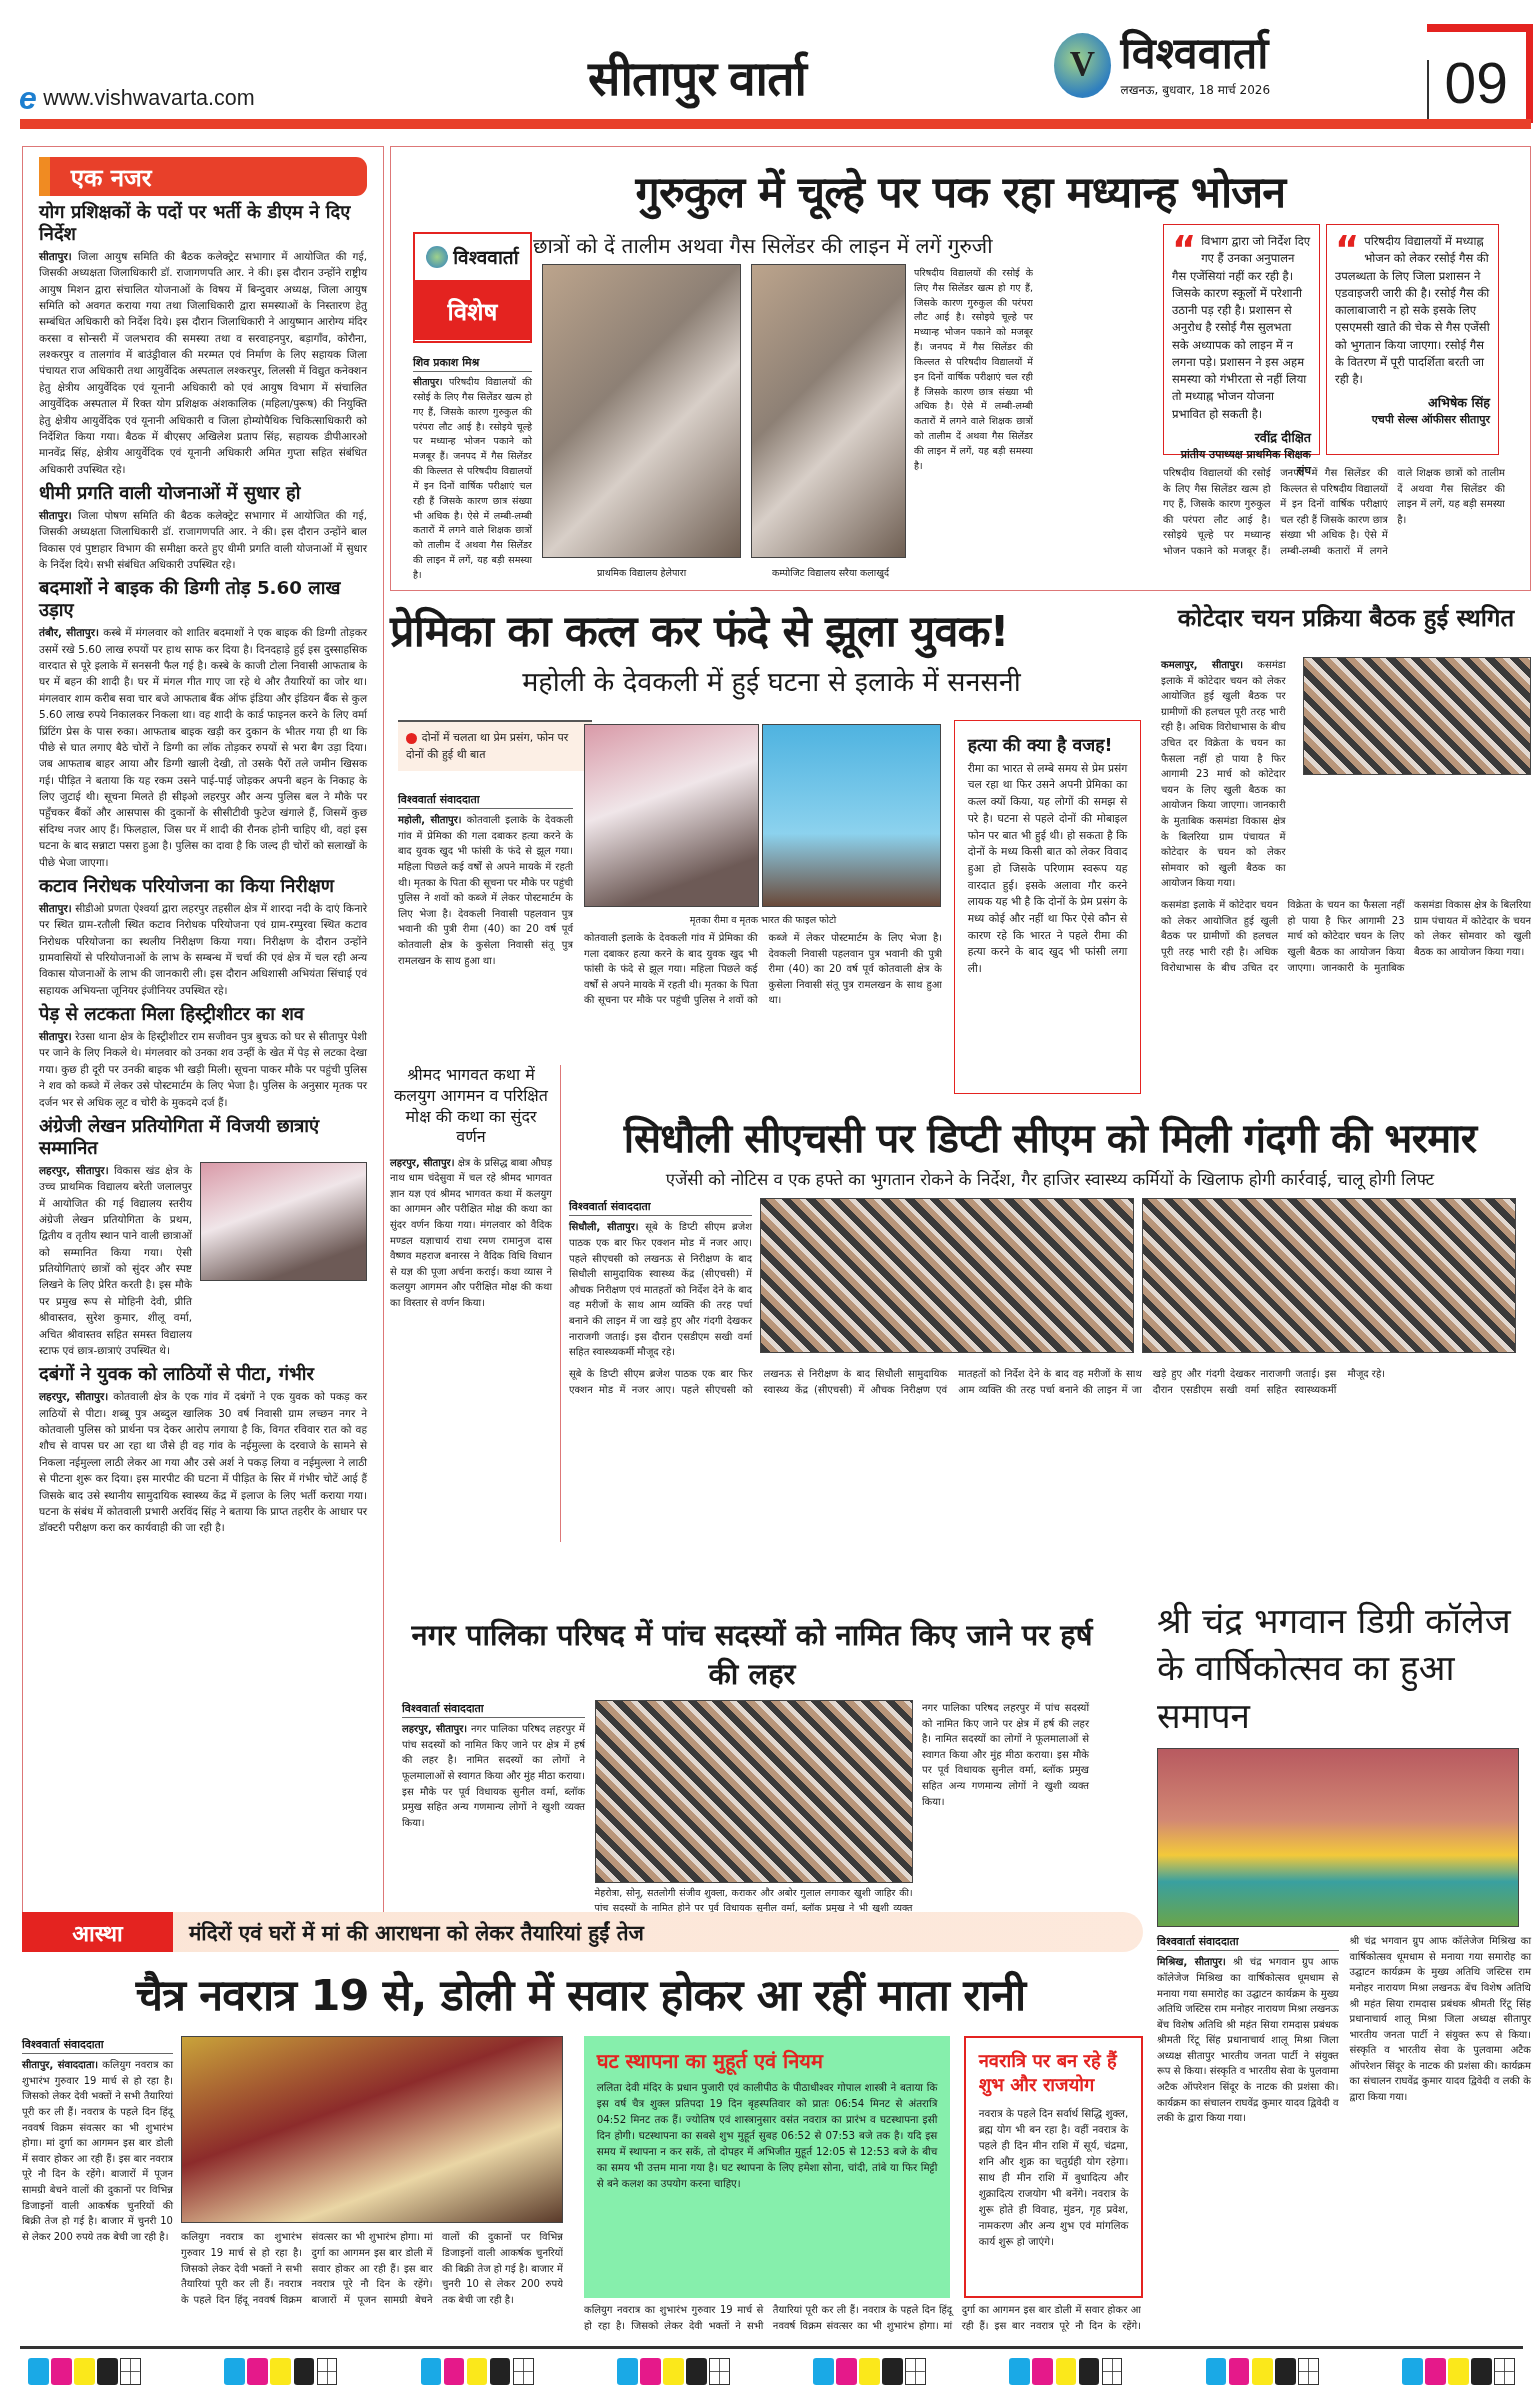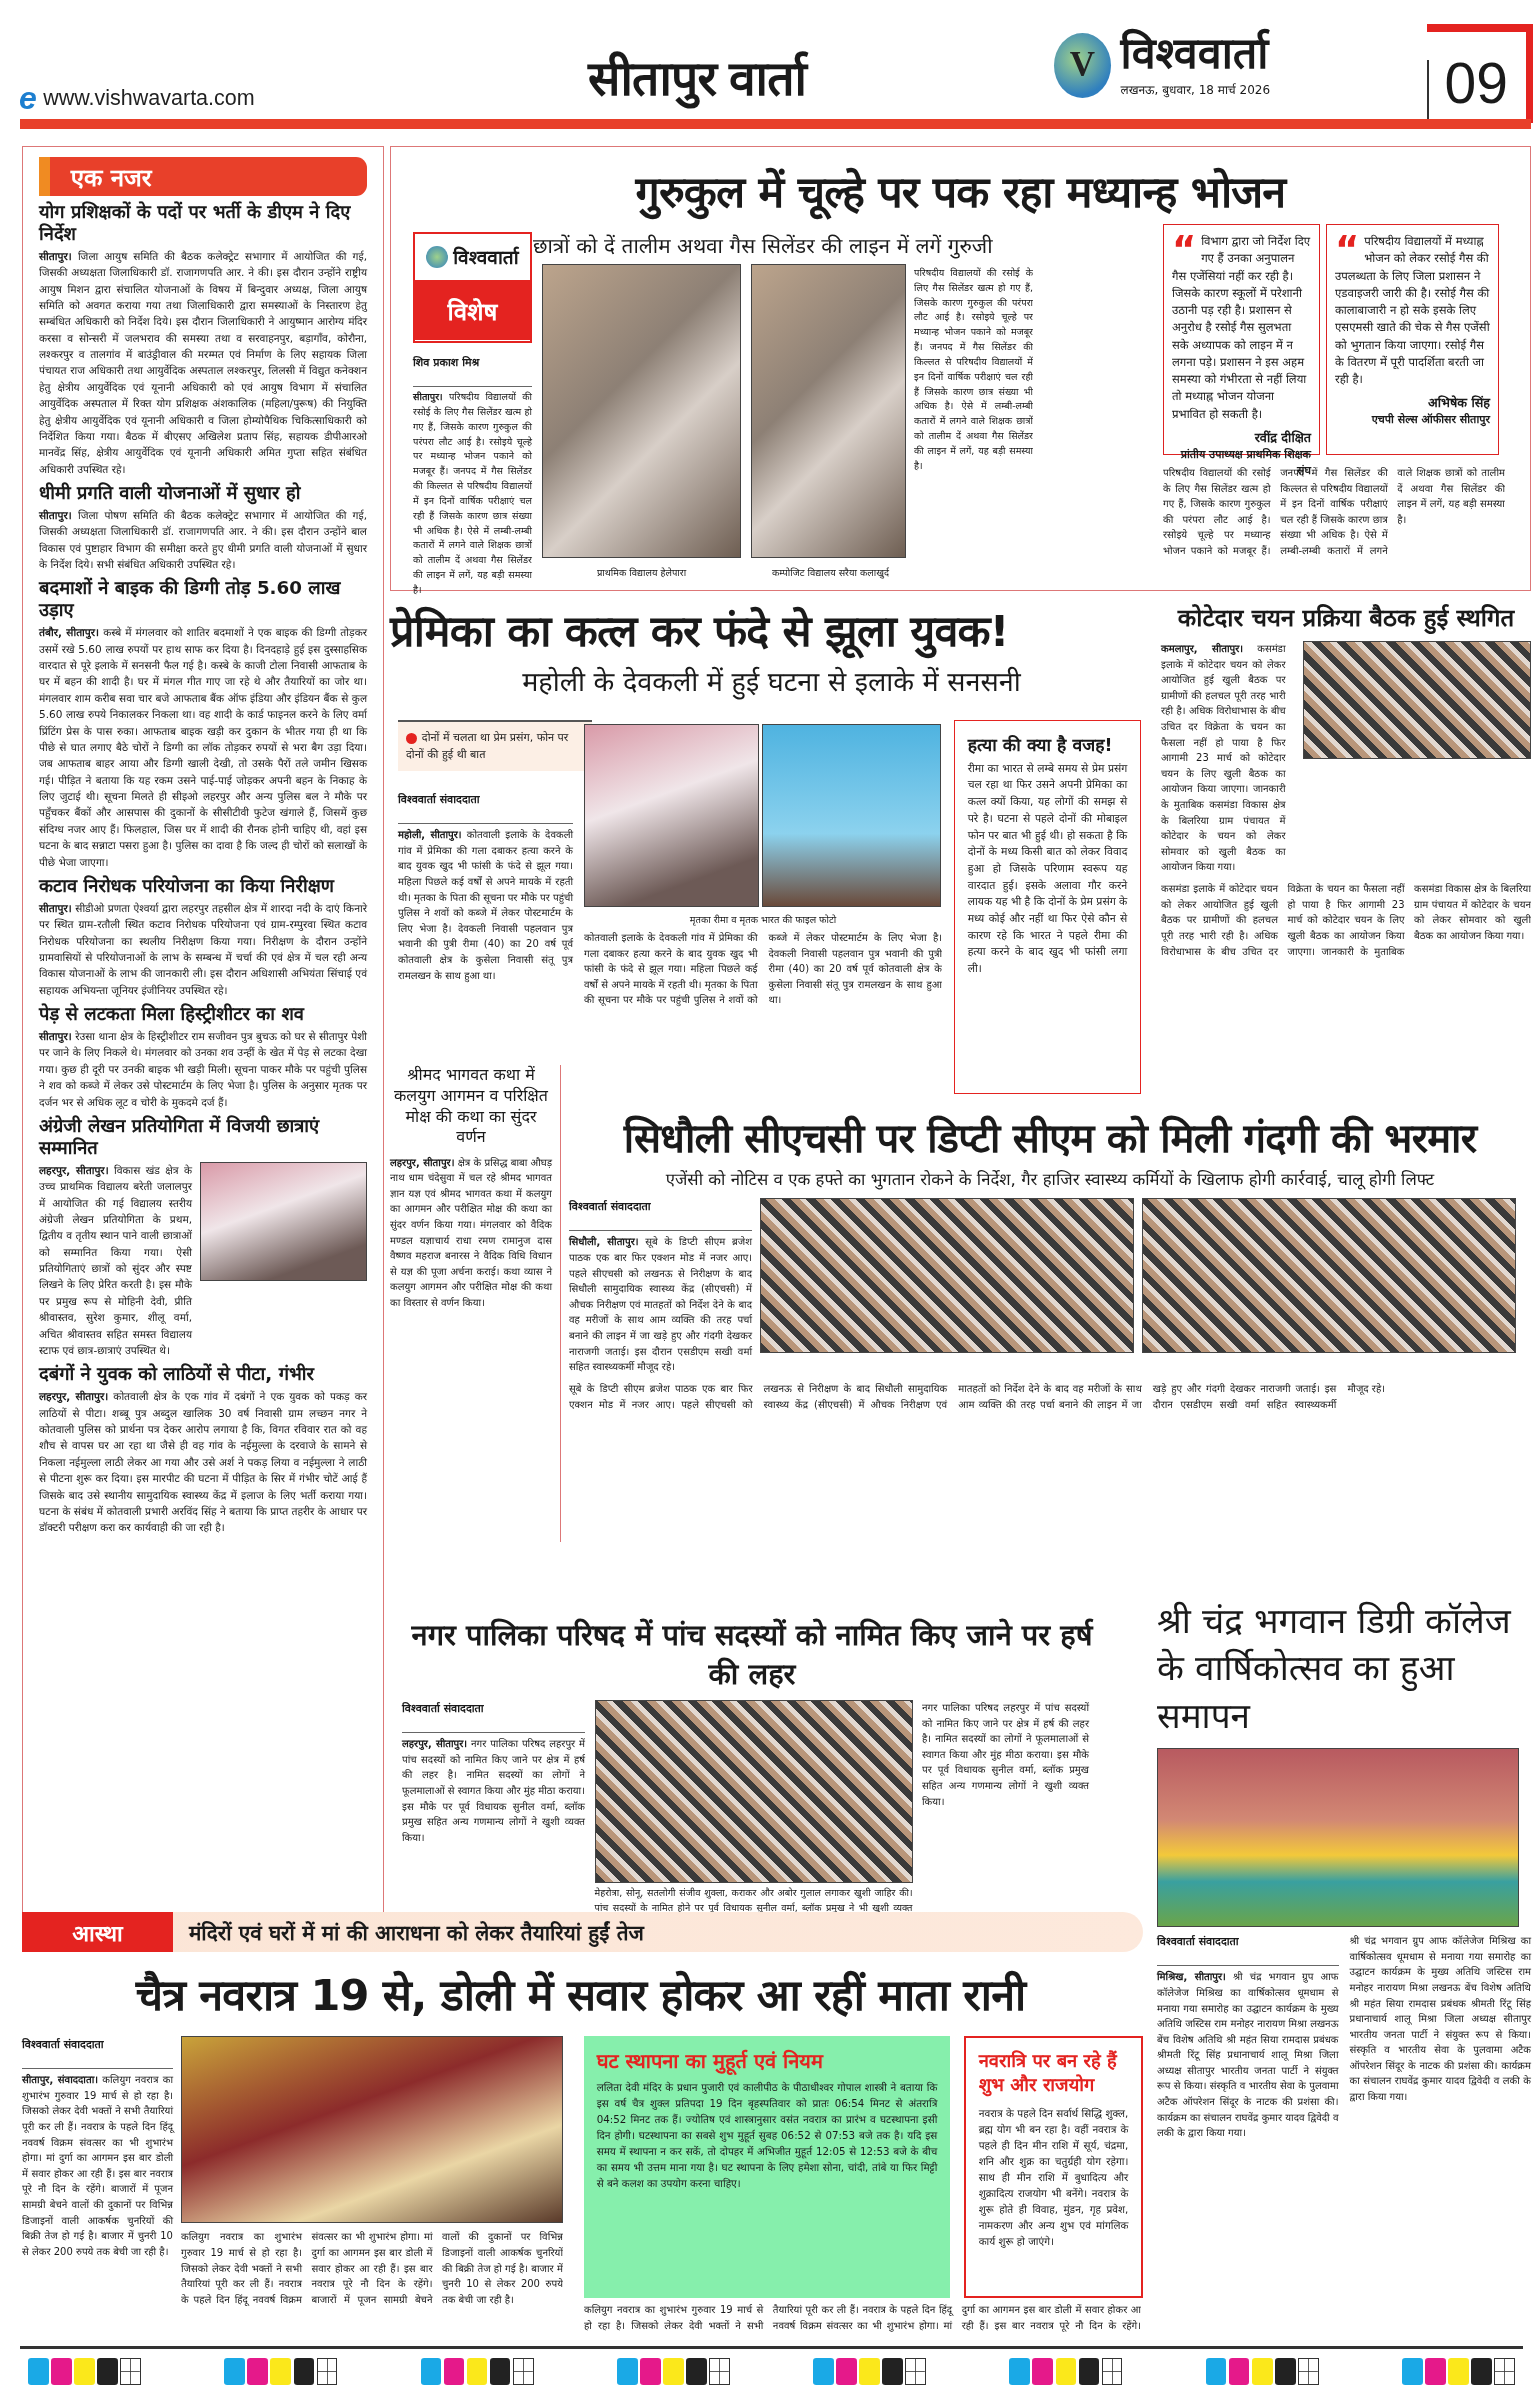--- a/index.html
+++ b/index.html
@@ -35,21 +35,21 @@
 .photo.temple{background:linear-gradient(160deg,#c9a33a,#8c2b2b 40%,#ead6a5 70%,#5a3a2a)}
 .cap{font-size:9.5px;text-align:center;margin-top:3.2px}
 .quote{border:1.6px solid #d22;padding:8px;font-size:11.5px;line-height:1.5}
 .quote .q{color:#e42320;font-size:37px;font-weight:bold;line-height:0.6;float:left;margin-right:4.8px;margin-top:6.4px}
 .quote .who{text-align:right;font-weight:bold;margin-top:4.8px;font-size:12.7px}
 .quote .role{text-align:right;font-weight:bold;font-size:11px}
 .h-big{font-size:40px;font-weight:bold;letter-spacing:-0.8px}
 .h-sub{font-size:27px}
 .bullet{background:#fcefe5;border-top:2.4px solid #555;padding:8px;font-size:11px;line-height:1.5}
 .bullet .dot{display:inline-block;width:11px;height:11px;background:#e42320;border-radius:50%;margin-right:4.8px;vertical-align:middle}
-.byline{font-weight:bold;font-size:11px;border-bottom:0.8px solid #666;padding-bottom:17px;margin-bottom:3.2px}
+.byline{font-weight:bold;font-size:11px;border-bottom:0.8px solid #666;padding-bottom:2px;margin-bottom:3.2px}
 .colrule{border-left:1.6px solid #d77}
 .astha-bar{left:22px;top:1912px;width:1121px;height:40px;background:linear-gradient(90deg,#fbe5d6,#fde9dc);border-radius:0 20px 20px 0;display:flex;align-items:center}
 .astha-bar .tag{background:#e42320;color:#fff;font-size:22px;font-weight:bold;height:100%;width:151px;display:flex;align-items:center;justify-content:center}
 .astha-bar .t{font-size:20.7px;font-weight:bold;margin-left:16px}
 .box-peach{background:#86efac;padding:11px 12.7px}
 .box-red{border:2.4px solid #e42320;padding:11px 12.7px}
 .colorbar{left:20px;top:2346px;width:1503px;height:40px;display:flex;justify-content:space-between;padding:0 8px;border-top:3.2px solid #333}
 .swatch{display:flex;gap:2.4px;align-items:center;margin-top:8px}
 .swatch i{display:block;width:20.7px;height:27px;border-radius:3.2px}
 .swatch .reg{width:20.7px;height:27px;border:0.8px solid #333;background:linear-gradient(#333,#333) center/0.8px 100% no-repeat,linear-gradient(#333,#333) center/100% 0.8px no-repeat}
@@ -163,21 +163,21 @@
 <div class="abs photo" style="left:762px;top:724px;width:179px;height:183px;background:linear-gradient(#4fb3e0,#8cd2ee 60%,#6a4a3a)"></div>
 <div class="abs cap" style="left:584px;top:910px;width:358px">मृतका रीमा व मृतक भारत की फाइल फोटो</div>
 <div class="abs tx" style="left:584px;top:930px;width:358px;font-size:10px;column-count:2;column-gap:11px;height:167px;overflow:hidden">कोतवाली इलाके के देवकली गांव में प्रेमिका की गला दबाकर हत्या करने के बाद युवक खुद भी फांसी के फंदे से झूल गया। महिला पिछले कई वर्षों से अपने मायके में रहती थी। मृतका के पिता की सूचना पर मौके पर पहुंची पुलिस ने शवों को कब्जे में लेकर पोस्टमार्टम के लिए भेजा है। देवकली निवासी पहलवान पुत्र भवानी की पुत्री रीमा (40) का 20 वर्ष पूर्व कोतवाली क्षेत्र के कुसेला निवासी संतू पुत्र रामलखन के साथ हुआ था।</div>
 <div class="abs box-red" style="left:954px;top:720px;width:187px;height:374px;border-width:1.6px">
   <div style="font-size:17.5px;font-weight:bold;margin-bottom:4.8px">हत्या की क्या है वजह!</div>
   <div class="tx" style="font-size:10.7px">रीमा का भारत से लम्बे समय से प्रेम प्रसंग चल रहा था फिर उसने अपनी प्रेमिका का कत्ल क्यों किया, यह लोगों की समझ से परे है। घटना से पहले दोनों की मोबाइल फोन पर बात भी हुई थी। हो सकता है कि दोनों के मध्य किसी बात को लेकर विवाद हुआ हो जिसके परिणाम स्वरूप यह वारदात हुई। इसके अलावा गौर करने लायक यह भी है कि दोनों के प्रेम प्रसंग के मध्य कोई और नहीं था फिर ऐसे कौन से कारण रहे कि भारत ने पहले रीमा की हत्या करने के बाद खुद भी फांसी लगा ली।</div>
 </div>
 
 <div class="abs" style="left:1161px;top:600px;width:370px;height:501px">
   <div style="font-size:24px;font-weight:bold;text-align:center">कोटेदार चयन प्रक्रिया बैठक हुई स्थगित</div>
-  <div style="display:flex;gap:17px;margin-top:8px">
+  <div style="display:flex;gap:17px;margin-top:24px">
     <div class="tx" style="width:126px;font-size:10px"><b>कमलापुर, सीतापुर।</b> <span>कसमंडा इलाके में कोटेदार चयन को लेकर आयोजित हुई खुली बैठक पर ग्रामीणों की हलचल पूरी तरह भारी रही है। अधिक विरोधाभास के बीच उचित दर विक्रेता के चयन का फैसला नहीं हो पाया है फिर आगामी 23 मार्च को कोटेदार चयन के लिए खुली बैठक का आयोजन किया जाएगा। जानकारी के मुताबिक कसमंडा विकास क्षेत्र के बिलरिया ग्राम पंचायत में कोटेदार के चयन को लेकर सोमवार को खुली बैठक का आयोजन किया गया।</span></div>
     <div class="photo crowd" style="width:231px;height:118px"></div>
   </div>
   <div class="tx" style="font-size:10px;column-count:3;column-gap:9.5px;margin-top:6.4px;height:302px;overflow:hidden">कसमंडा इलाके में कोटेदार चयन को लेकर आयोजित हुई खुली बैठक पर ग्रामीणों की हलचल पूरी तरह भारी रही है। अधिक विरोधाभास के बीच उचित दर विक्रेता के चयन का फैसला नहीं हो पाया है फिर आगामी 23 मार्च को कोटेदार चयन के लिए खुली बैठक का आयोजन किया जाएगा। जानकारी के मुताबिक कसमंडा विकास क्षेत्र के बिलरिया ग्राम पंचायत में कोटेदार के चयन को लेकर सोमवार को खुली बैठक का आयोजन किया गया।</div>
 </div>
 
 <div class="abs colrule" style="left:390px;top:1065px;width:171px;height:477px;border-left:none;border-right:1.6px solid #d77;padding-right:8px">
   <div style="font-size:16px;text-align:center;line-height:1.3">श्रीमद भागवत कथा में कलयुग आगमन व परिक्षित मोक्ष की कथा का सुंदर वर्णन</div>
   <div class="tx" style="font-size:10px;margin-top:6.4px"><b>लहरपुर, सीतापुर।</b> <span>क्षेत्र के प्रसिद्ध बाबा औघड़ नाथ धाम चंदेसुवा में चल रहे श्रीमद भागवत ज्ञान यज्ञ एवं श्रीमद भागवत कथा में कलयुग का आगमन और परीक्षित मोक्ष की कथा का सुंदर वर्णन किया गया। मंगलवार को वैदिक मण्डल यज्ञाचार्य राधा रमण रामानुज दास वैष्णव महराज बनारस ने वैदिक विधि विधान से यज्ञ की पूजा अर्चना कराई। कथा व्यास ने कलयुग आगमन और परीक्षित मोक्ष की कथा का विस्तार से वर्णन किया।</span></div>
 </div>

